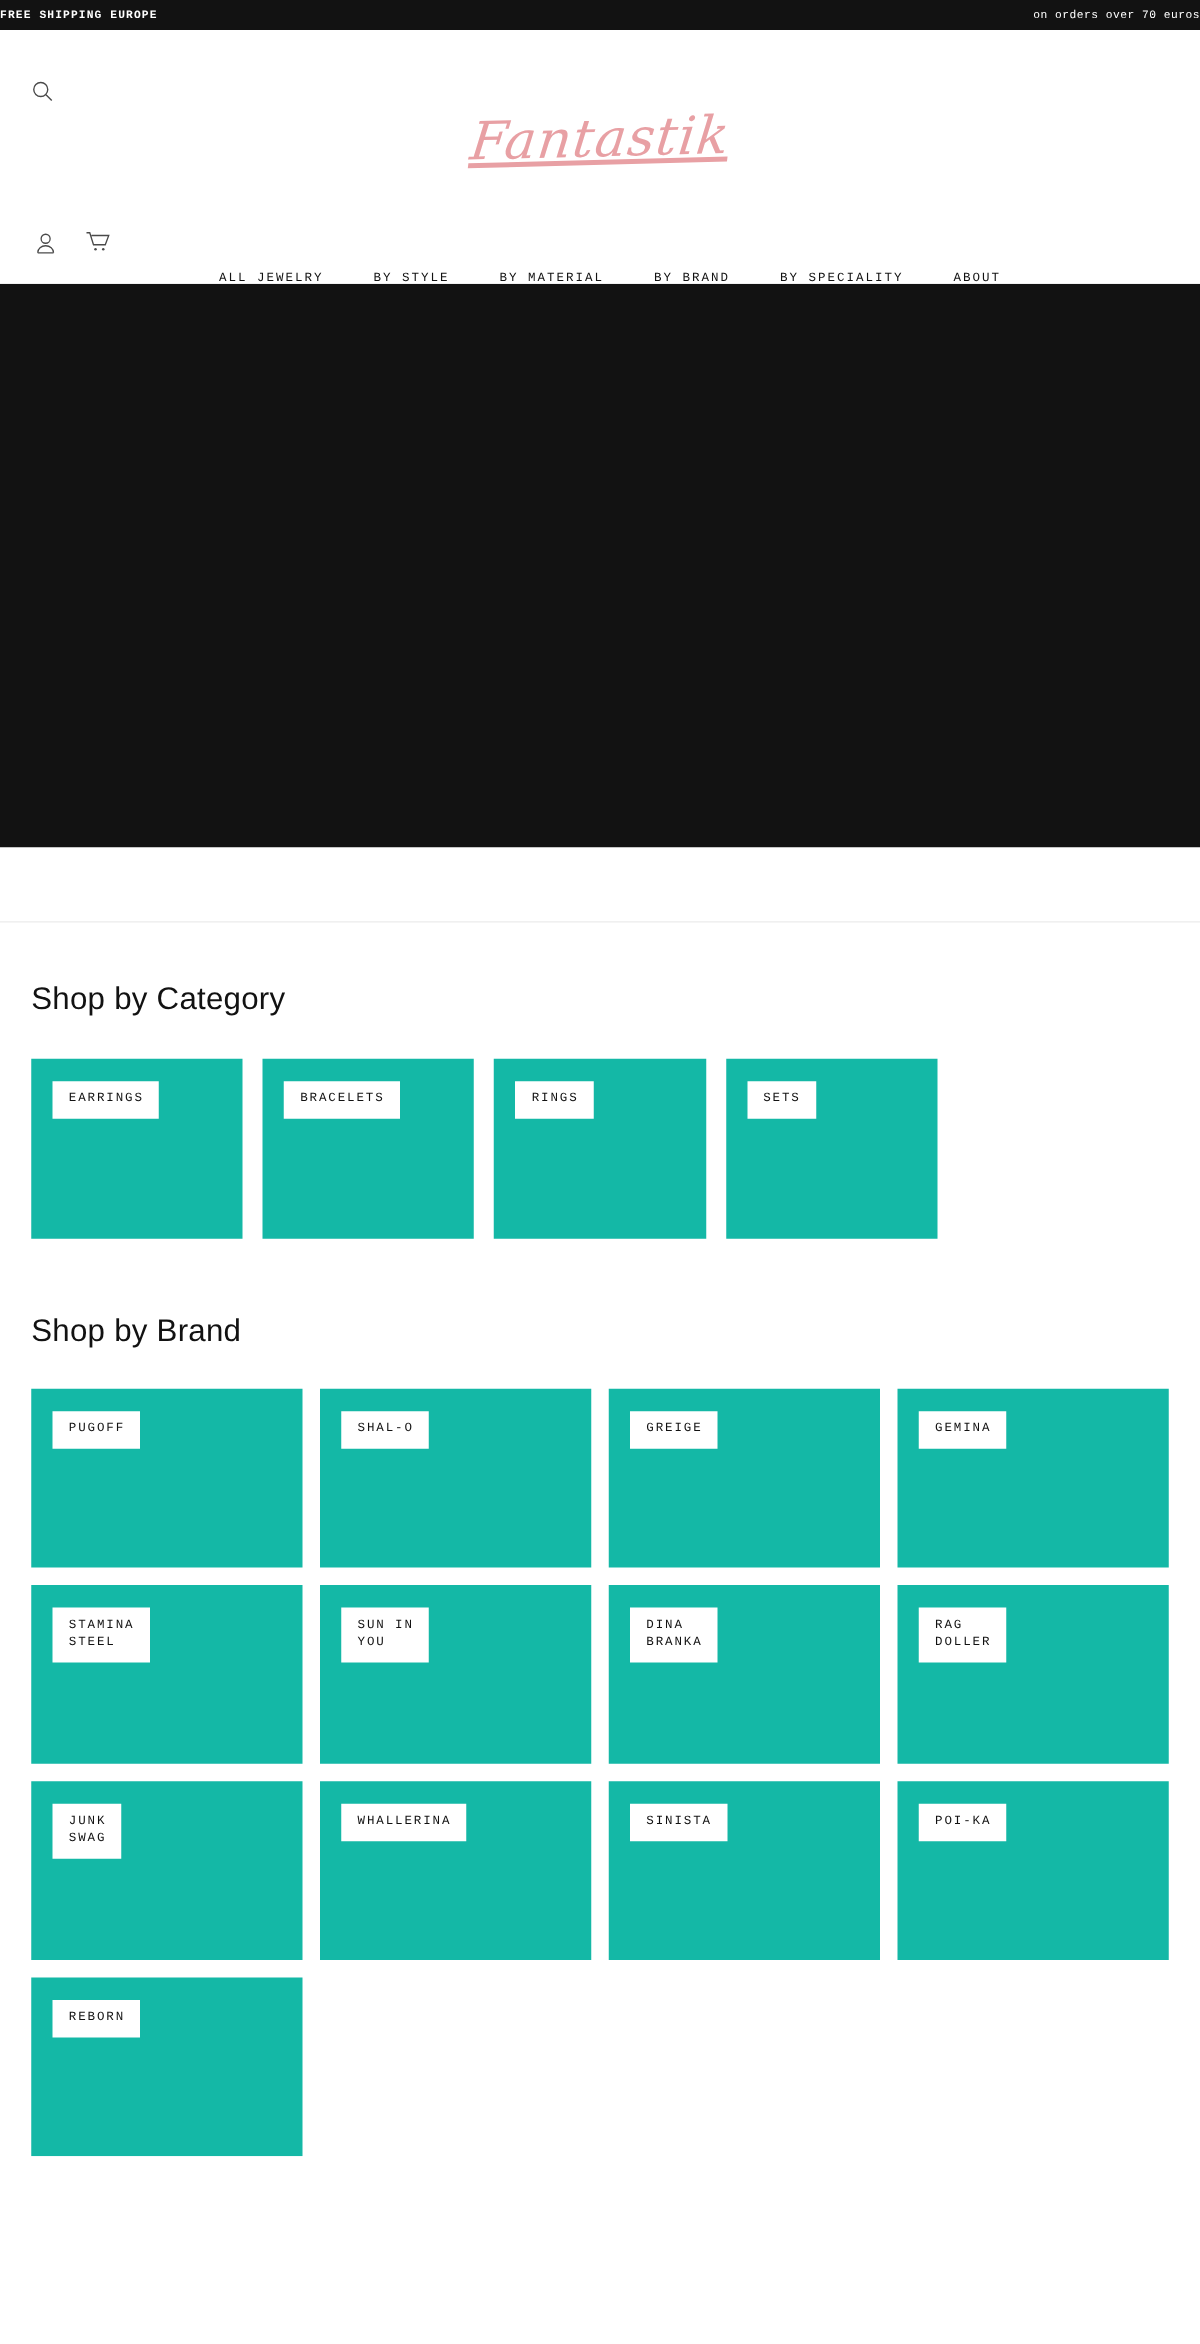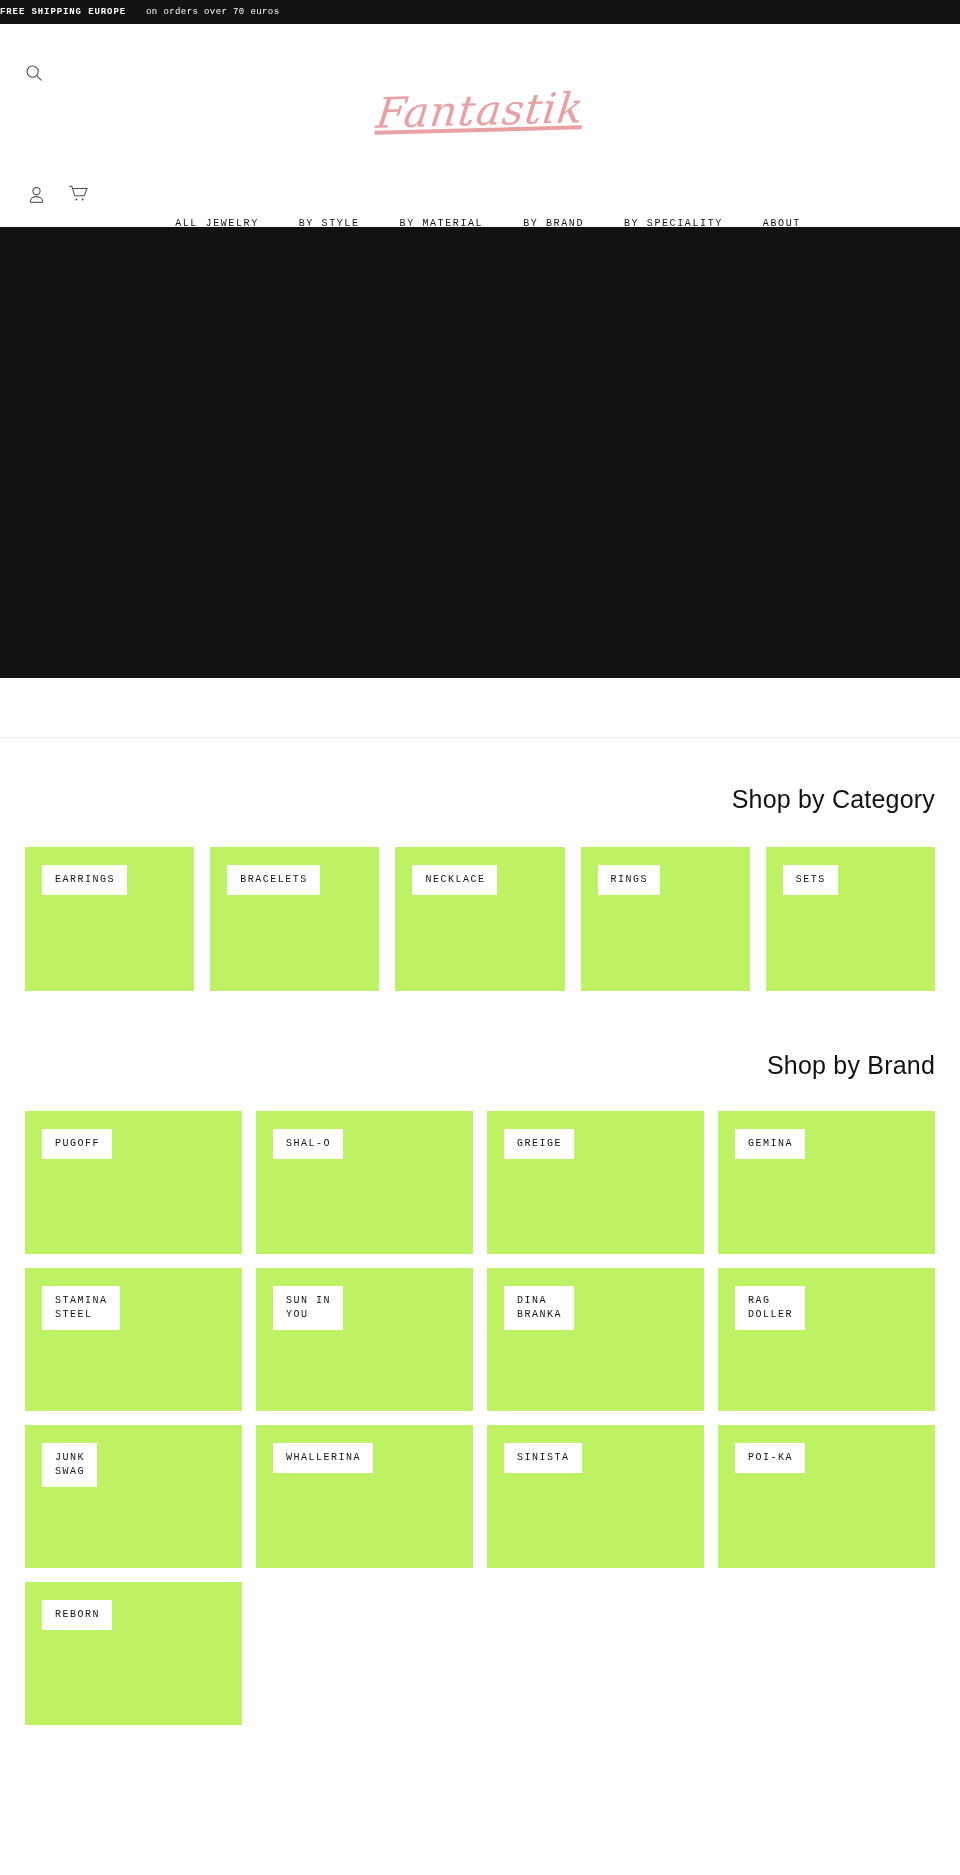--- a/index.html
+++ b/index.html
@@ -12,21 +12,21 @@
     overflow-x: hidden;
   }
 
   
   .announcement {
     background: #121212;
     color: #ffffff;
     height: 24px;
     display: flex;
     align-items: center;
-    justify-content: flex-start;
+    justify-content: space-between;
     font-family: "Liberation Mono", monospace;
     font-size: 9px;
     letter-spacing: 0.9px;
   }
   .announcement .strong { font-weight: 700; }
   .announcement .rest { font-weight: 400; margin-left: 20px; letter-spacing: 0.4px; }
 
   
   .header {
     background: #ffffff;
@@ -96,32 +96,32 @@
     width: 960px;
   }
 
   
   .post-hero-gap { height: 59px; background: #ffffff; }
   .soft-rule { height: 1px; background: #ececec; width: 960px; }
 
   
   .section { padding: 0 25px; }
   .section-title {
-    text-align: right;
+    text-align: left;
     font-size: 25px;
     font-weight: 400;
     color: #121212;
     letter-spacing: 0.2px;
   }
   .cat-section-title { padding-top: 47px; }
   .brand-section-title { padding-top: 60px; }
 
   
   .tile {
-    background: #bef264;
+    background: #14b8a6;
     position: relative;
     cursor: pointer;
   }
   .tile-label {
     position: absolute;
     left: 17px;
     top: 18px;
     background: #ffffff;
     font-family: "Liberation Mono", monospace;
     font-size: 10px;
@@ -215,23 +215,20 @@
 <section class="section">
   <h2 class="section-title cat-section-title">Shop by Category</h2>
   <div class="cat-grid">
     <a class="tile" href="#">
       <span class="tile-label">EARRINGS</span>
     </a>
     <a class="tile" href="#">
       <span class="tile-label">BRACELETS</span>
     </a>
     <a class="tile" href="#">
-      <span class="tile-label">NECKLACE</span>
-    </a>
-    <a class="tile" href="#">
       <span class="tile-label">RINGS</span>
     </a>
     <a class="tile" href="#">
       <span class="tile-label">SETS</span>
     </a>
   </div>
 </section>
 
 <section class="section">
   <h2 class="section-title brand-section-title">Shop by Brand</h2>

